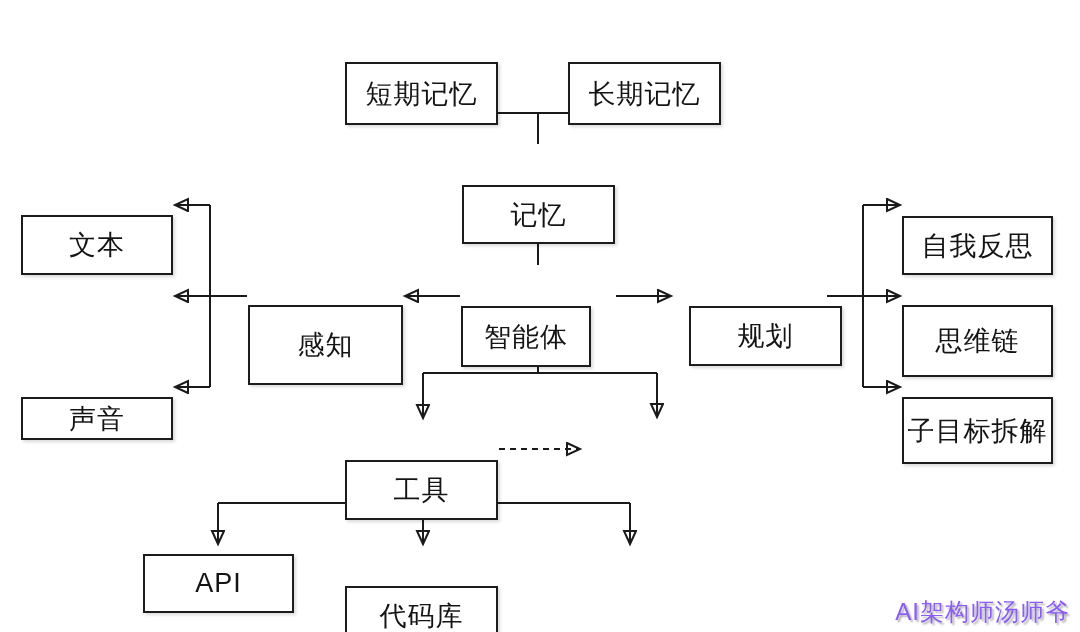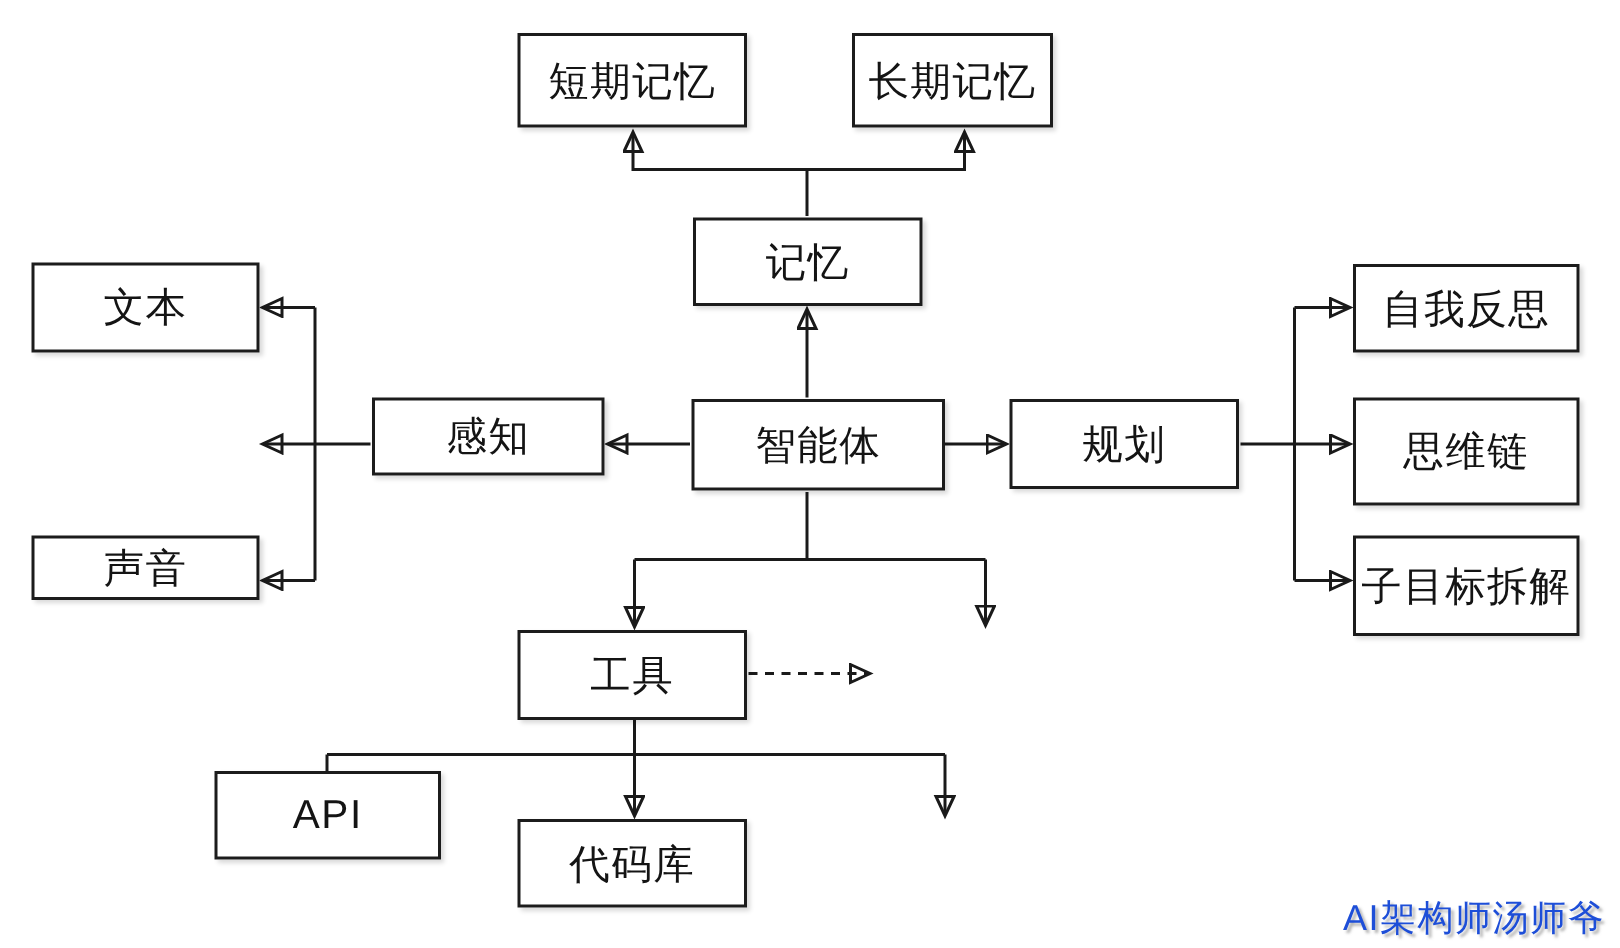--- a/index.html
+++ b/index.html
@@ -14,30 +14,31 @@
     position:absolute;
     box-sizing:border-box;
     background:#ffffff;
     border:2px solid #1c1c1c;
     box-shadow:2px 2px 3px rgba(0,0,0,0.15);
     display:flex;align-items:center;justify-content:center;
     font-size:27px;
     color:#141414;
     letter-spacing:1px;
     white-space:nowrap;
+    margin-top:40px;
   }
   #edges{position:absolute;left:0;top:0;width:1080px;height:632px;}
   #edges path{stroke:#1a1a1a;stroke-width:2;fill:none;}
   #edges path.dashed{stroke-dasharray:6 5;}
   .watermark{
     position:absolute;
     right:10px;bottom:4px;
     font-size:24px;
     letter-spacing:1px;
-    color:#1d4ed8;
+    color:#8b5cf6;
     text-shadow:2px 2px 2px rgba(120,120,120,0.6), -1px -1px 1px rgba(255,255,255,0.95);
     user-select:none;
   }
 </style>
 </head>
 <body>
 
 <div id="stage">
 
   <svg id="edges" viewBox="0 0 1080 632">
@@ -77,34 +78,34 @@
 
     <path d="M423,480 V503"></path>
     <path d="M218,503 H630"></path>
     <path d="M218,503 V543" marker-end="url(#arrow)"></path>
     <path d="M423,503 V543" marker-end="url(#arrow)"></path>
     <path d="M630,503 V543" marker-end="url(#arrow)"></path>
   </svg>
 
   <div class="node" style="left:345px;top:22px;width:153px;height:63px">短期记忆</div>
 
-  <div class="node" style="left:568px;top:22px;width:134px;height:63px">长期记忆</div>
+  <div class="node" style="left:568px;top:22px;width:153px;height:63px">长期记忆</div>
 
   <div class="node" style="left:462px;top:145px;width:153px;height:59px">记忆</div>
 
-  <div class="node" style="left:461px;top:266px;width:169px;height:61px">智能体</div>
+  <div class="node" style="left:461px;top:266px;width:130px;height:61px">智能体</div>
 
-  <div class="node" style="left:248px;top:265px;width:155px;height:52px">感知</div>
+  <div class="node" style="left:248px;top:265px;width:155px;height:80px">感知</div>
 
   <div class="node" style="left:21px;top:175px;width:152px;height:60px">文本</div>
 
 
   <div class="node" style="left:21px;top:357px;width:152px;height:43px">声音</div>
 
-  <div class="node" style="left:673px;top:266px;width:153px;height:60px">规划</div>
+  <div class="node" style="left:689px;top:266px;width:153px;height:60px">规划</div>
 
   <div class="node" style="left:902px;top:176px;width:151px;height:59px">自我反思</div>
 
   <div class="node" style="left:902px;top:265px;width:151px;height:72px">思维链</div>
 
   <div class="node" style="left:902px;top:357px;width:151px;height:67px">子目标拆解</div>
 
   <div class="node" style="left:345px;top:420px;width:153px;height:60px">工具</div>
 
 

